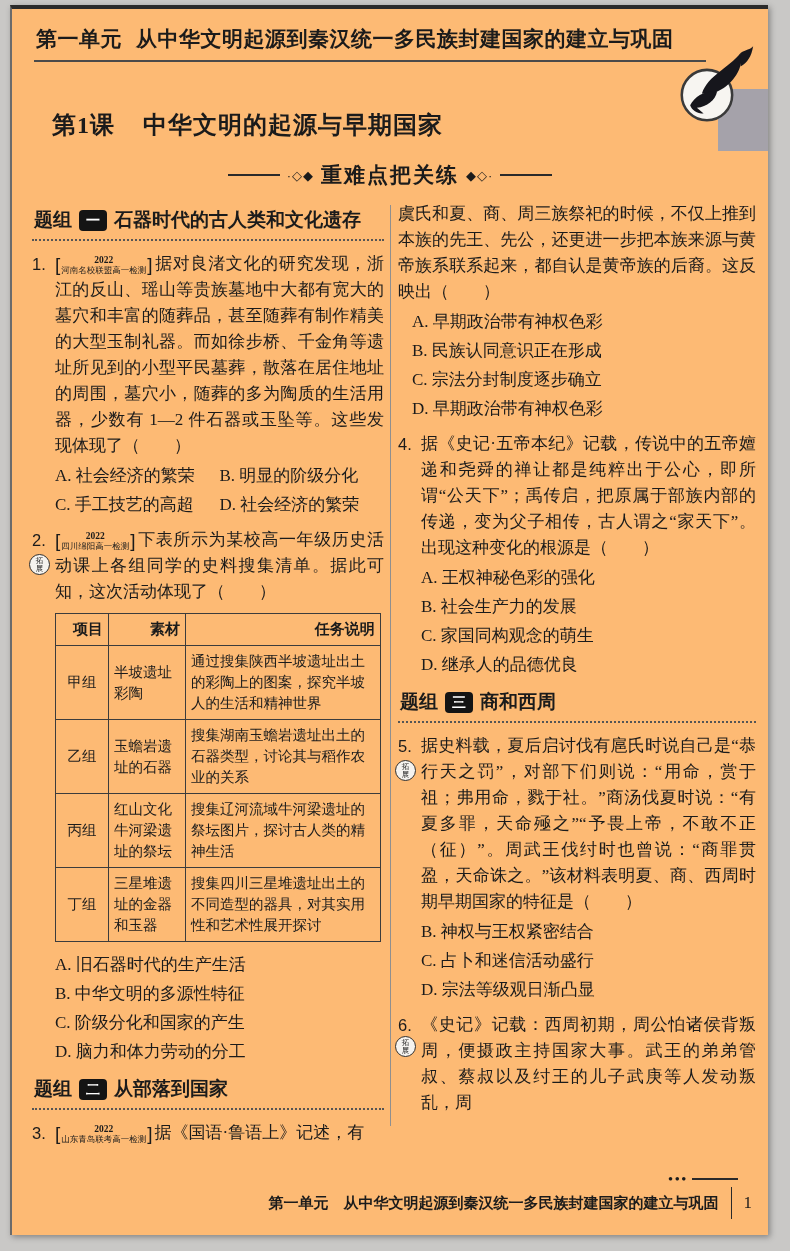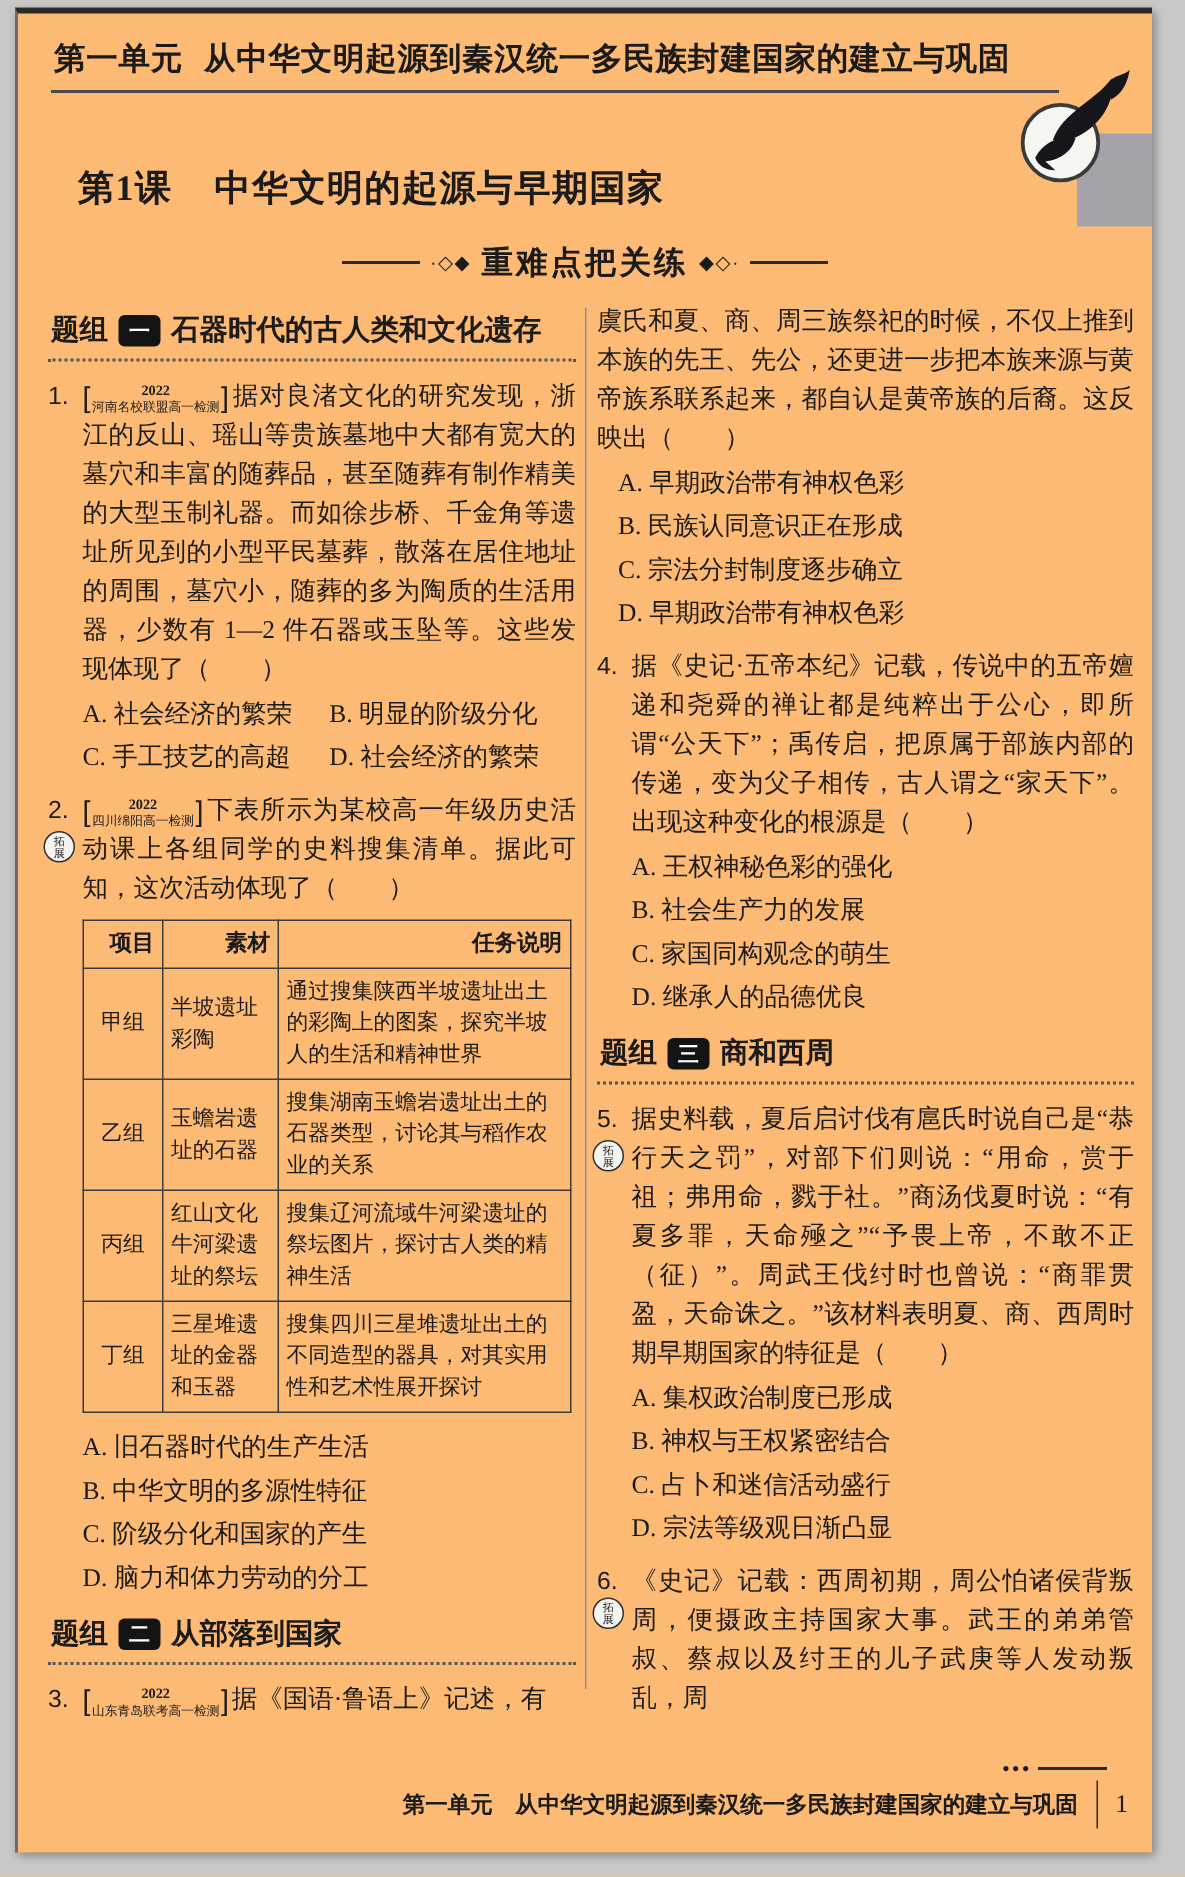--- a/index.html
+++ b/index.html
@@ -265,21 +265,20 @@
       </div>
 
       <div class="q">
         <span class="qnum">5.</span>
         <span class="rbadge">
             <span>拓</span>
             <span>展</span>
           </span>
         <span>据史料载，夏后启讨伐有扈氏时说自己是“恭行天之罚”，对部下们则说：“用命，赏于祖；弗用命，戮于社。”商汤伐夏时说：“有夏多罪，天命殛之”“予畏上帝，不敢不正（征）”。周武王伐纣时也曾说：“商罪贯盈，天命诛之。”该材料表明夏、商、西周时期早期国家的特征是（　　）</span>
         <div class="opts">
-          <div class="opt">A. 集权政治制度已形成</div>
           <div class="opt">B. 神权与王权紧密结合</div>
           <div class="opt">C. 占卜和迷信活动盛行</div>
           <div class="opt">D. 宗法等级观日渐凸显</div>
         </div>
       </div>
 
       <div class="q">
         <span class="qnum">6.</span>
         <span class="rbadge small">
             <span>拓</span>

